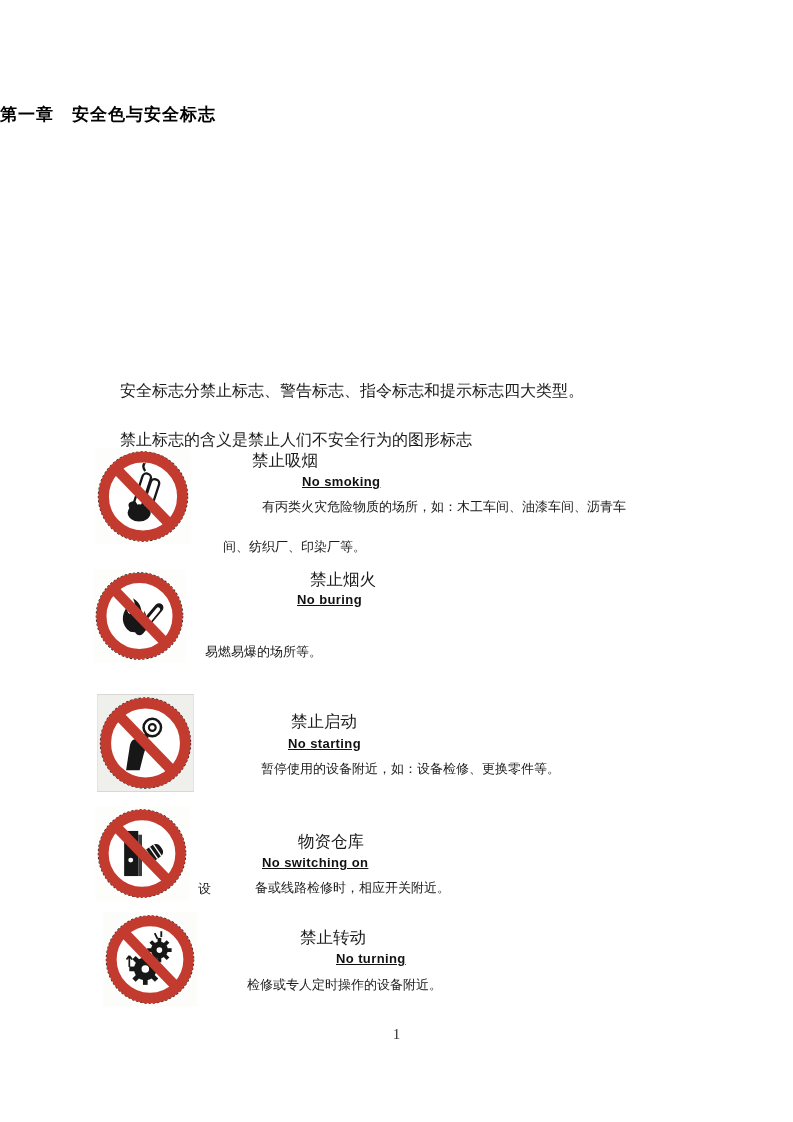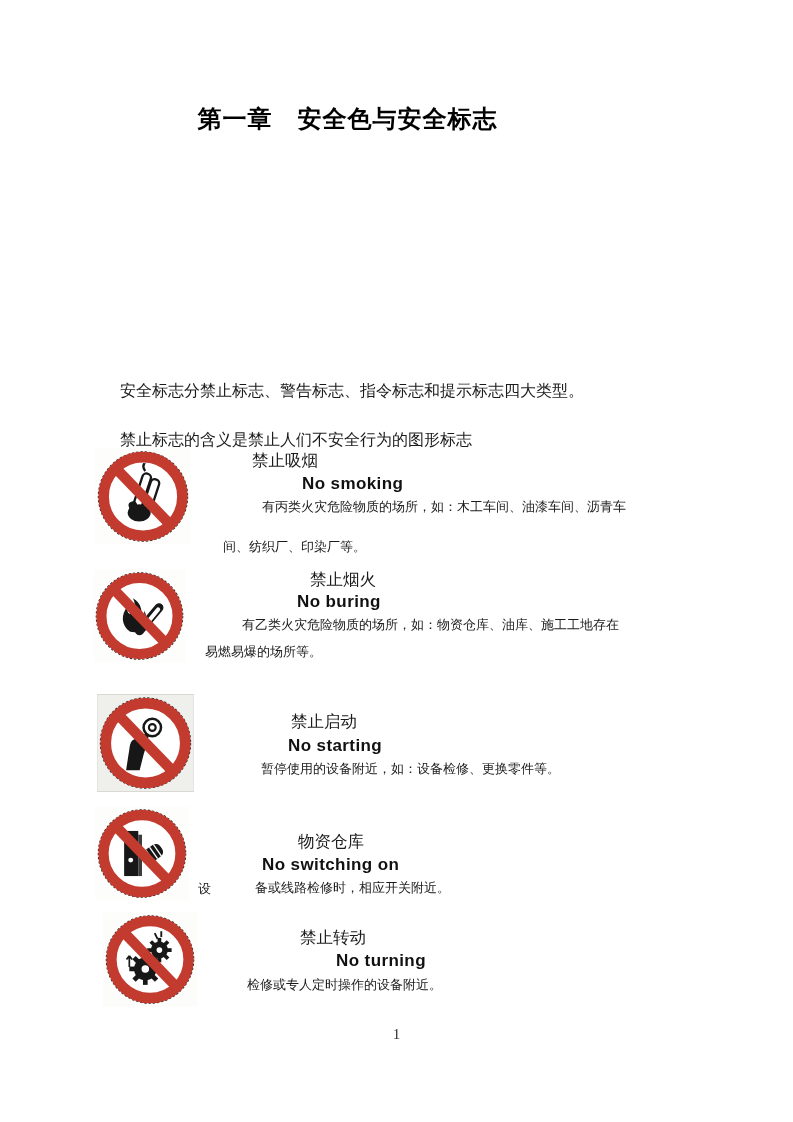--- a/index.html
+++ b/index.html
@@ -7,41 +7,41 @@
     position:relative;
     width:793px;height:1122px;
     margin:0 auto;
     background:#ffffff;
     font-family:"Liberation Serif", serif;
     color:#1b1b1b;
     overflow:hidden;
   }
   .doc-title{
     position:absolute;left:0;top:103px;width:695px;
-    text-align:center;
+    text-align:left;
     font-family:"Liberation Sans", sans-serif;
-    font-weight:bold;font-size:24px;color:#000;
+    font-weight:bold;font-size:17px;color:#000;
     letter-spacing:1px;
   }
   .intro{
     position:absolute;left:88px;top:133px;width:640px;
     font-size:16px;line-height:26px;
     white-space:pre-line;
   }
   .para{
     position:absolute;font-size:16px;line-height:26px;white-space:pre;
   }
   .sign-img{position:absolute;}
   .sign-img .frame{width:100%;height:100%;display:block;}
   .cn-label{position:absolute;font-size:16.5px;white-space:pre;}
   .en-label{
     position:absolute;
     font-family:"Liberation Sans", sans-serif;
-    font-weight:bold;font-size:17px;color:#111;
-    letter-spacing:0.4px;white-space:pre;
+    font-weight:bold;font-size:13px;color:#111;
+    letter-spacing:0.4px;white-space:pre;text-decoration:underline;
   }
   .desc-line{position:absolute;font-size:13px;white-space:pre;}
   .page-number{
     position:absolute;left:0;top:1026px;width:793px;
     text-align:center;font-size:15px;color:#333;
   }
 </style>
 </head>
 <body>
 
@@ -91,21 +91,20 @@
         <path d="M40 67 C30 60 30 48 37 40 C36 48 41 50 42 44 C47 38 44 34 43 31 C52 36 54 46 51 54 C56 52 55 47 55 44 C60 52 56 63 49 68 Z" fill="#171717"></path>
         <line x1="50" y1="66" x2="71" y2="41" stroke="#171717" stroke-width="9.5" stroke-linecap="round"></line>
         <line x1="56" y1="60" x2="70" y2="43" stroke="#ffffff" stroke-width="4.5" stroke-linecap="round"></line>
       </g>
       <circle cx="50" cy="50" r="41" fill="none" stroke="#c23b2e" stroke-width="11"></circle>
       <line x1="23" y1="22" x2="78" y2="79" stroke="#c23b2e" stroke-width="11"></line>
     </svg>
   </div>
   <div class="cn-label" style="left:310px;top:569px;">禁止烟火</div>
   <div class="en-label" style="left:297px;top:592px;">No buring</div>
-  <div class="desc-line" style="left:242px;top:616px;">有乙类火灾危险物质的场所，如：物资仓库、油库、施工工地存在</div>
   <div class="desc-line" style="left:205px;top:643px;">易燃易爆的场所等。</div>
 
   <div class="sign-img" style="left:97px;top:694px;width:97px;height:98px;">
     <svg class="frame" viewBox="0 0 100 100">
       <rect x="0" y="0" width="100" height="100" fill="#efefec" stroke="#d8d8d4" stroke-width="1"></rect>
       <circle cx="50" cy="50" r="46.5" fill="#ffffff" stroke="#2a2a2a" stroke-width="1.2" stroke-dasharray="2.5 2"></circle>
       <g clip-path="url(#innerClip)">
         <path d="M30 78 L34 52 Q36 44 44 46 L52 49 L48 62 L44 78 Z" fill="#171717"></path>
         <rect x="44" y="40" width="6" height="16" rx="3" fill="#171717" transform="rotate(35 47 48)"></rect>
         <circle cx="57" cy="34" r="9" fill="#fff" stroke="#171717" stroke-width="2.6"></circle>

